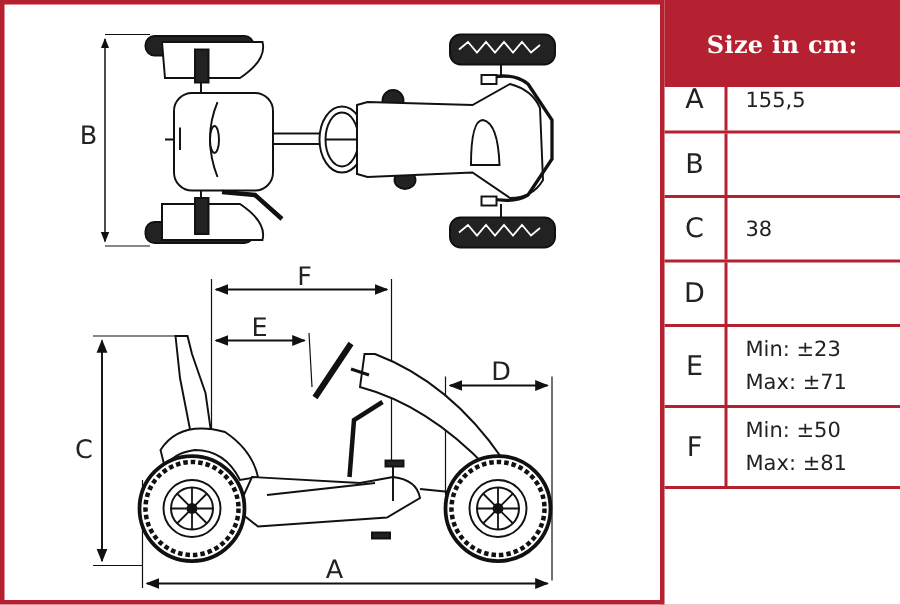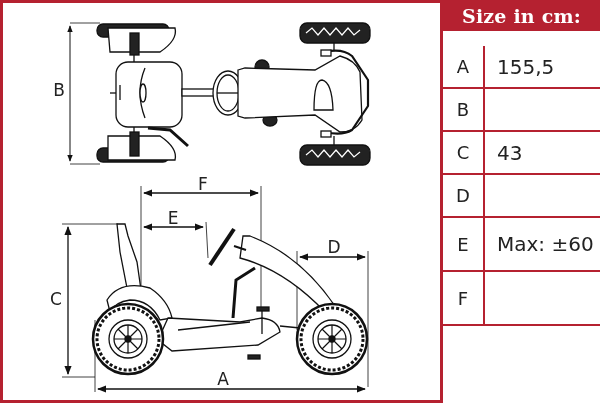--- a/index.html
+++ b/index.html
@@ -1,25 +1,25 @@
 <!DOCTYPE html>
 <html><head>
 <meta charset="utf-8">
 <style>
   html, body { margin:0; padding:0; }
   body { width:600px; height:403px; background:#fff; position:relative; overflow:hidden; font-family:"DejaVu Sans", sans-serif; }
   .frame { position:absolute; left:0; top:0; width:600px; height:403px; box-sizing:border-box; border:3px solid #b52130; border-top-width:3px; }
   .drawing { position:absolute; left:3px; top:3px; width:437px; height:397px; }
   .table-wrap { position:absolute; left:440px; top:0; width:160px; height:403px; background:#fff; box-sizing:border-box; border-left:3px solid #b52130; }
-  .tbl-header { position:absolute; left:0; top:0; width:157px; height:31px; background:#b52130; color:#fff; font-family:"DejaVu Serif", serif; font-weight:bold; font-size:19px; display:flex; align-items:center; justify-content:center; letter-spacing:0.2px; }
+  .tbl-header { position:absolute; left:0; top:0; width:157px; height:58px; background:#b52130; color:#fff; font-family:"DejaVu Serif", serif; font-weight:bold; font-size:16px; display:flex; align-items:center; justify-content:center; letter-spacing:0.2px; }
   .rows { position:absolute; left:0; top:46px; width:157px; }
   .row { display:flex; height:43px; border-bottom:2px solid #b52130; box-sizing:border-box; }
   .row.tall { height:54px; }
   .cell-letter { width:42px; border-right:2px solid #b52130; display:flex; align-items:center; justify-content:center; font-size:18px; color:#222; box-sizing:border-box; }
-  .cell-value { flex:1; display:flex; flex-direction:column; justify-content:center; padding-left:12px; font-size:20px; color:#222; line-height:22px; }
+  .cell-value { flex:1; display:flex; flex-direction:column; justify-content:center; padding-left:12px; font-size:14px; color:#222; line-height:22px; }
   svg text { font-family:"DejaVu Sans", sans-serif; }
 </style>
 </head>
 <body>
 
 <div class="frame"></div>
 
 <svg class="drawing" viewBox="3 3 437 397" width="437" height="397" xmlns="http://www.w3.org/2000/svg">
   <defs>
     <marker id="arr" viewBox="0 0 10 10" refX="9" refY="5" markerWidth="7" markerHeight="7" orient="auto-start-reverse">
@@ -143,28 +143,33 @@
   <div class="rows">
     <div class="row">
       <div class="cell-letter">A</div>
       <div class="cell-value">155,5</div>
     </div>
     <div class="row">
       <div class="cell-letter">B</div>
     </div>
     <div class="row">
       <div class="cell-letter">C</div>
-      <div class="cell-value">43</div>
+      <div class="cell-value">38</div>
     </div>
     <div class="row">
       <div class="cell-letter">D</div>
     </div>
     <div class="row tall">
       <div class="cell-letter">E</div>
       <div class="cell-value">
-        <span>Max: ±60</span>
+        <span>Min: ±23</span>
+        <span>Max: ±71</span>
       </div>
     </div>
     <div class="row tall">
       <div class="cell-letter">F</div>
+      <div class="cell-value">
+        <span>Min: ±50</span>
+        <span>Max: ±81</span>
+      </div>
     </div>
   </div>
 </div>
 
 </body></html>

